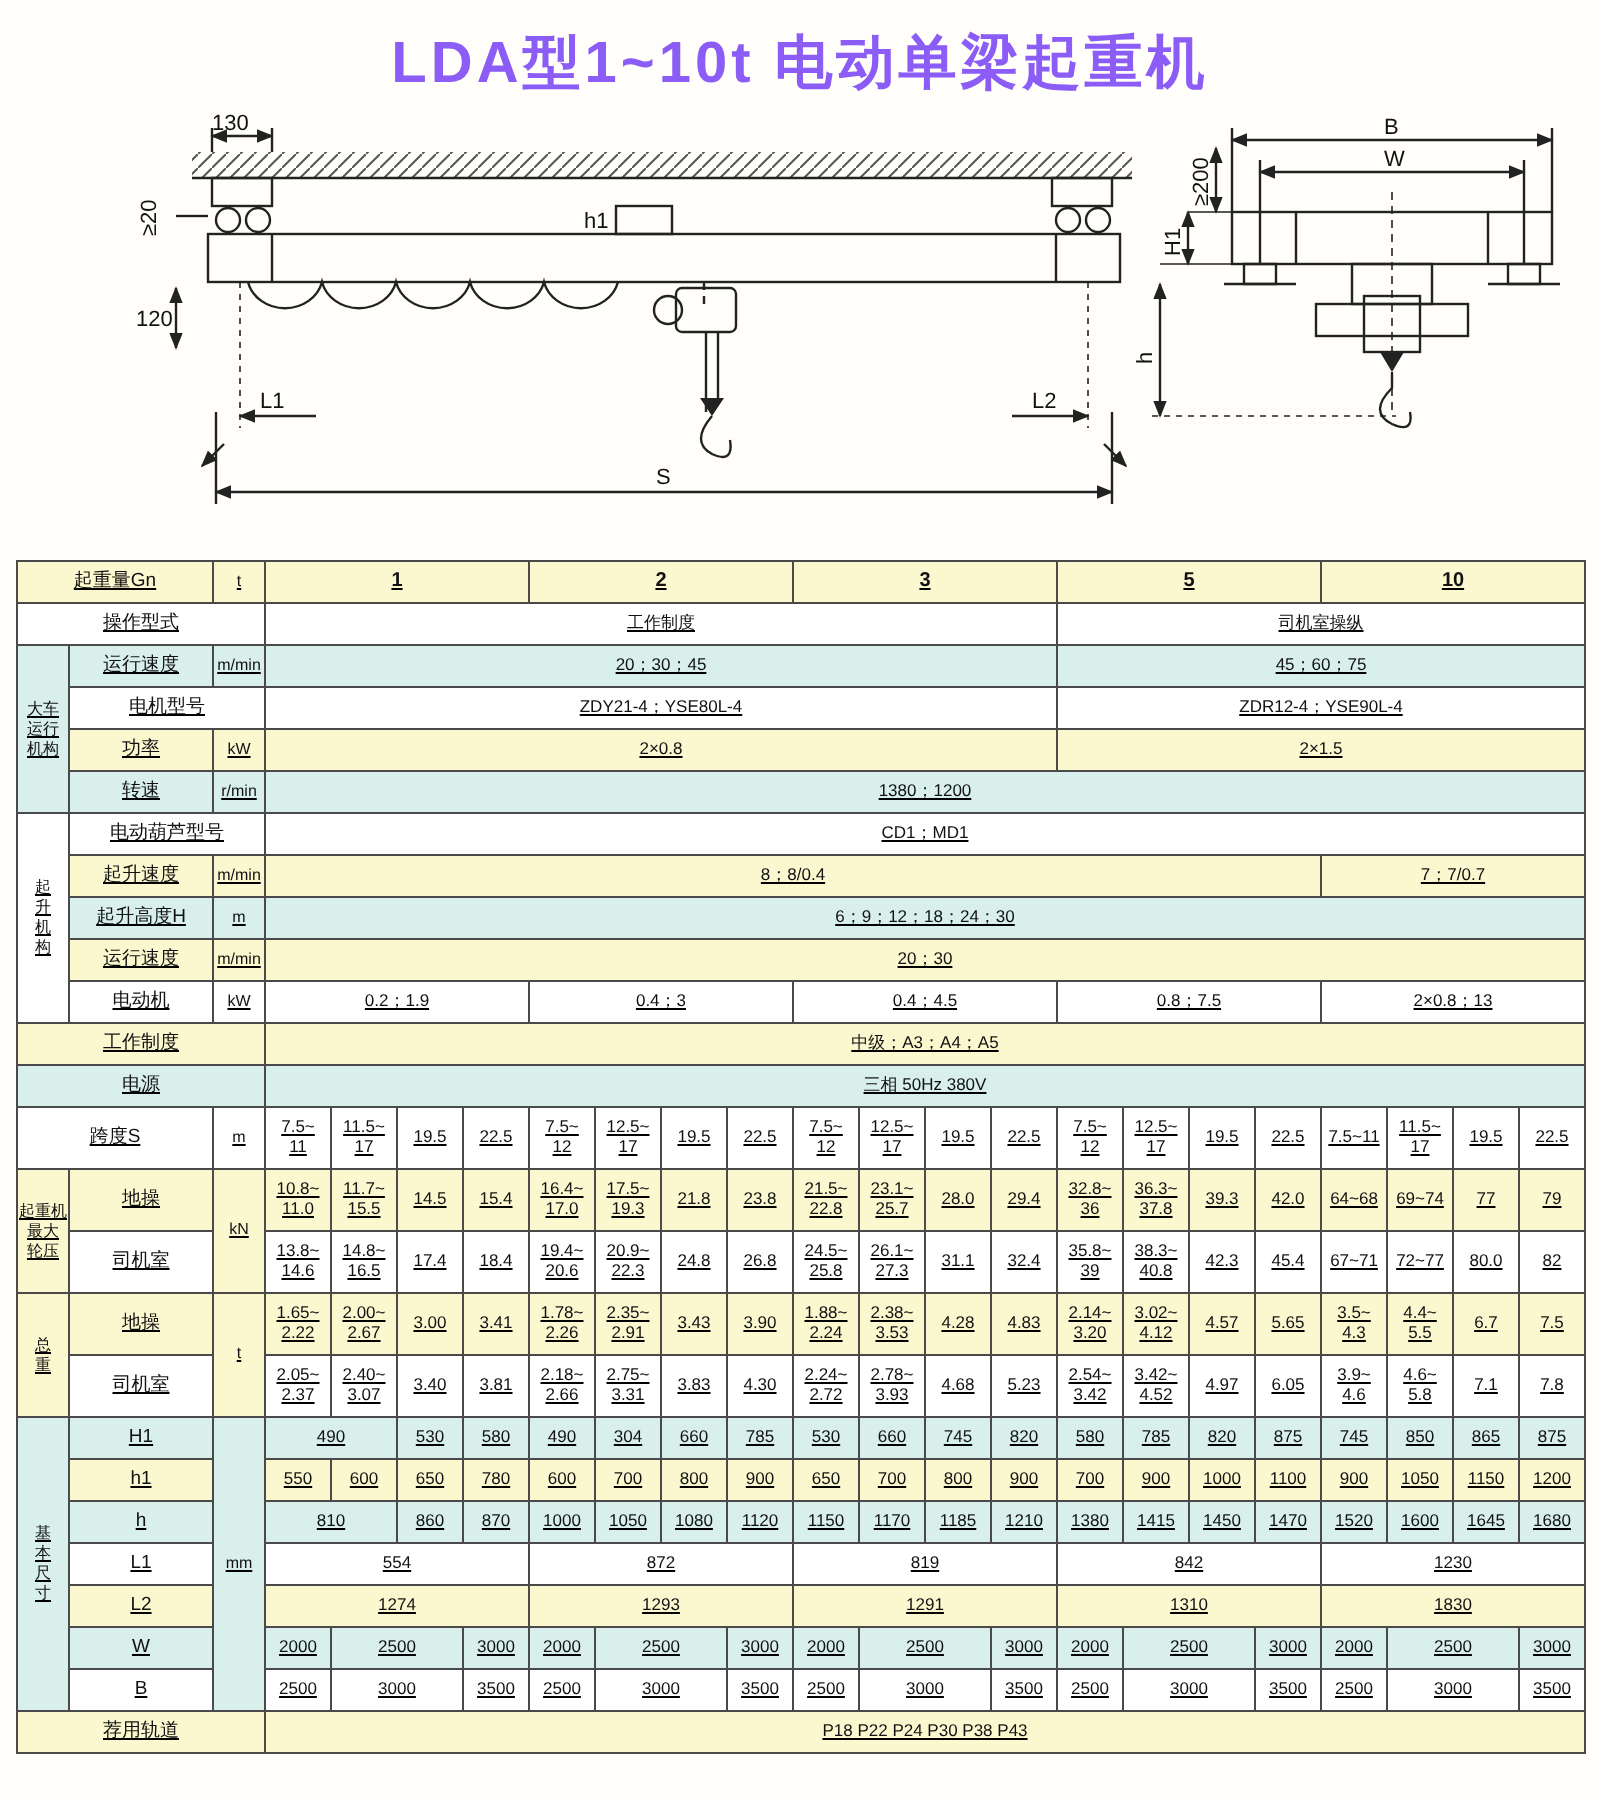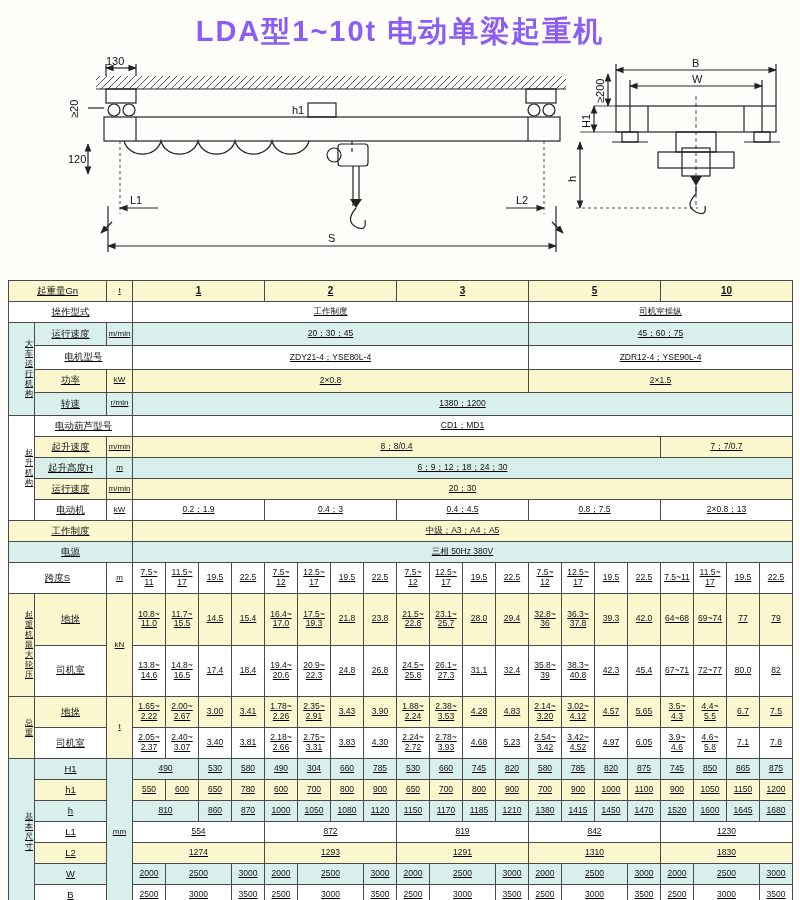--- a/index.html
+++ b/index.html
@@ -8,21 +8,21 @@
   .title { text-align:center; color:#8b5cf6; font-size:29px; font-weight:700; letter-spacing:2px; padding:8px 0 4px; }
   svg.drawing { display:block; margin:0 auto 6px; }
   svg text { font-size:11px; fill:#111; font-family:"Liberation Sans","DejaVu Sans",sans-serif; }
   table.spec { border-collapse:collapse; table-layout:fixed; width:784px; margin:12px auto;text-decoration:underline; }
   tr { height:21px; }
   td { border:1px solid #4a4a4a; text-align:center; vertical-align:middle; padding:0 1px;
        line-height:1.12; white-space:pre-line; overflow:hidden; color:#111; }
   td.data  { font-size:8.5px; }
   td.param { font-size:9.5px; }
   td.unit  { font-size:8px; }
-  td.group { font-size:8px; line-height:1.25; padding:16px; }
+  td.group { font-size:8px; line-height:1.25; padding:0; }
   td.cap   { font-size:10px; font-weight:700; }
   .bg-y { background:#fbf8cf; }
   .bg-c { background:#d8efec; }
   .bg-w { background:#ffffff; }
 </style>
 </head>
 <body>
 
 <div class="page">
 

